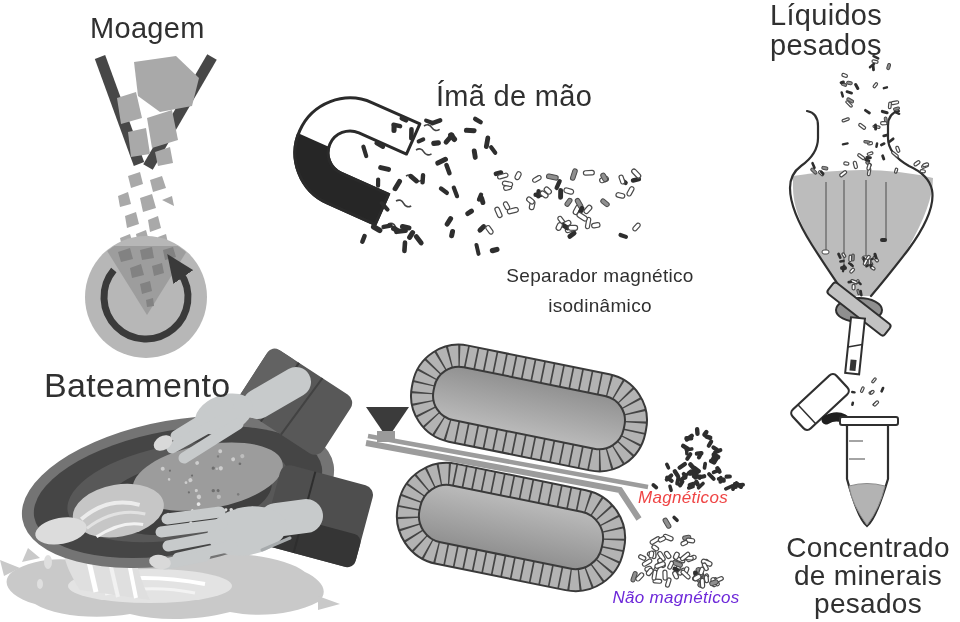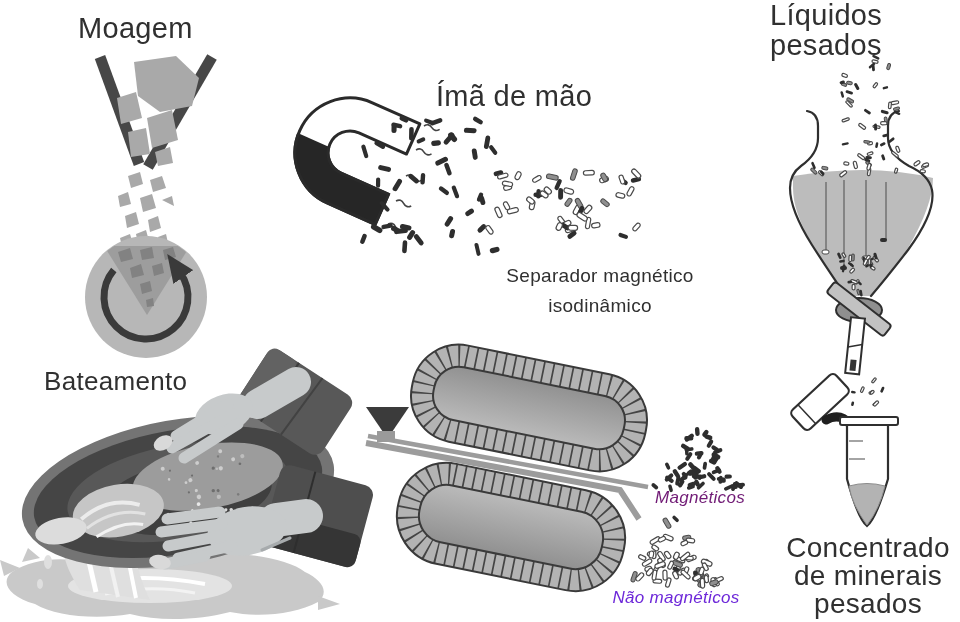--- a/index.html
+++ b/index.html
@@ -7,26 +7,26 @@
     --rock-gray:#a9a9a9; --mill-gray:#b7b7b7; --coil-band:#b3b3b3;
     --liquid-gray:#bcbcbc; --pan-dark:#454545; --hand-gray:#c7cacb;
     --sleeve-gray:#545454; --water-gray:#e0e0e0;
   }
   html,body{margin:0;padding:0;background:#fff;}
   .stage{position:relative;width:960px;height:622px;background:#ffffff;overflow:hidden;
          font-family:"Liberation Sans", sans-serif;}
   .stage svg{position:absolute;left:0;top:0;}
   .lbl{position:absolute;color:var(--ink);letter-spacing:.3px;white-space:nowrap;}
   .lbl .ln{display:block;}
-  #lbl-moagem{left:78px;top:12px;font-size:29px;text-align:right;}
+  #lbl-moagem{left:90px;top:12px;font-size:29px;text-align:right;}
   #lbl-ima{left:436px;top:80px;font-size:29px;}
   #lbl-liquidos{left:770px;top:0px;width:188px;text-align:left;font-size:29px;line-height:30px;}
-  #lbl-bateamento{left:44px;top:366px;font-size:26px;}
+  #lbl-bateamento{left:44px;top:366px;font-size:34px;}
   #lbl-separador{left:425px;top:261px;width:350px;text-align:center;font-size:19px;line-height:30px;}
-  #lbl-magneticos{left:638px;top:488px;width:124px;text-align:center;font-style:italic;font-size:17px;color:#701a75;}
+  #lbl-magneticos{left:638px;top:488px;width:124px;text-align:left;font-style:italic;font-size:17px;color:#ef4444;}
   #lbl-naomag{left:598px;top:588px;width:156px;text-align:center;font-style:italic;font-size:17px;color:#6d28d9;}
   #lbl-concentrado{left:772px;top:534px;width:192px;text-align:center;font-size:28px;line-height:28px;}
 </style>
 </head>
 <body>
 
 <div class="stage">
 
 <svg width="960" height="622" viewBox="0 0 960 622">
   <defs>

